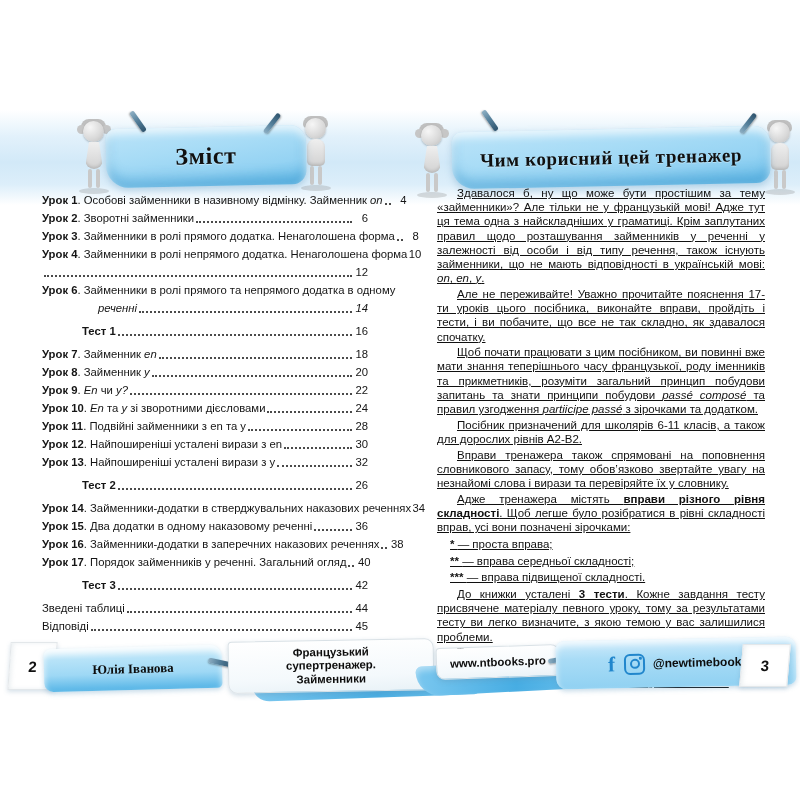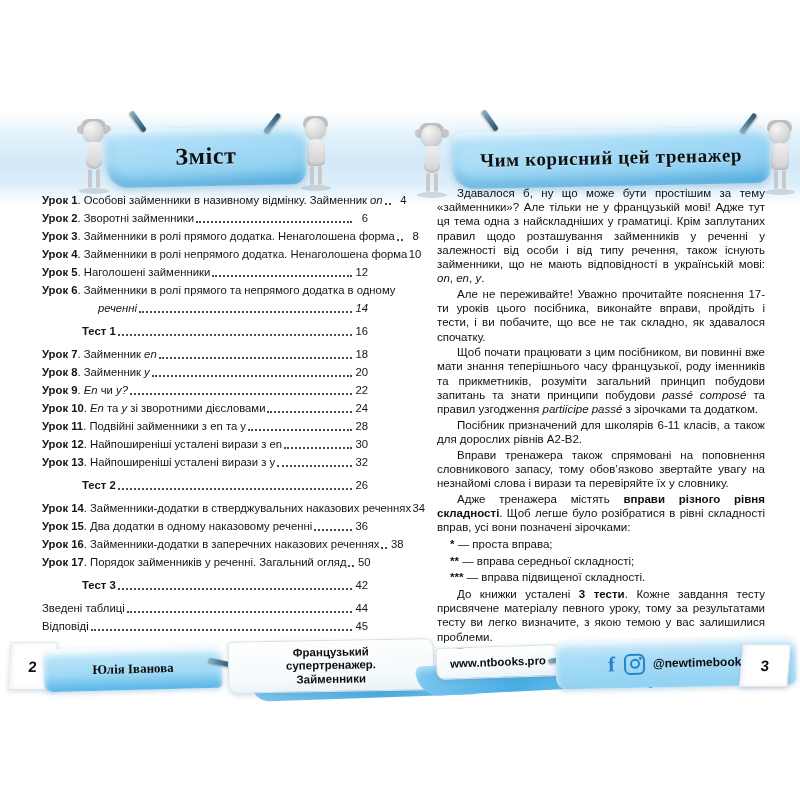--- a/index.html
+++ b/index.html
@@ -66,21 +66,21 @@
   .toc-fill{flex:1 1 auto;}
   .toc-page{flex:0 0 auto;text-align:right;min-width:14px;}
   .b{font-weight:700;}
   .i{font-style:italic;}
 
   
   .body-text{
     left:437px;top:186px;width:328px;
     font-size:11.5px;line-height:14.2px;text-align:justify;color:#101010;
   }
-  .body-text p{margin:0 0 1.5px 0;text-indent:20px;}
+  .body-text p{margin:0 0 1.5px 0;text-indent:20px;text-decoration:underline;}
   .body-text p.star{margin:2.5px 0;text-indent:0;padding-left:13px;text-align:left;}
 
   
   .page-num-panel{
     background:#ffffff;border:1px solid #e3e7ea;
     box-shadow:0 2px 4px rgba(100,140,170,.25), inset 2px 0 4px rgba(150,170,185,.18);
     display:flex;align-items:center;justify-content:center;
     font-weight:700;font-size:15px;color:#111;
   }
   .footer-ribbon-blue{
@@ -184,21 +184,20 @@
       <span class="toc-label"><span class="b">Урок 3</span><span>. Займенники в ролі прямого додатка. Ненаголошена форма</span></span>
       <span class="toc-dots"></span>
       <span class="toc-page">8</span>
     </div>
     <div class="toc-row">
       <span class="toc-label"><span class="b">Урок 4</span><span>. Займенники в ролі непрямого додатка. Ненаголошена форма</span></span>
       <span class="toc-fill"></span>
       <span class="toc-page">10</span>
     </div>
     <div class="toc-row">
-      <span class="toc-label"><span class="b">Урок 5</span><span>. Наголошені займенники</span></span>
       <span class="toc-dots"></span>
       <span class="toc-page">12</span>
     </div>
     <div class="toc-row">
       <span class="toc-label"><span class="b">Урок 6</span><span>. Займенники в ролі прямого та непрямого додатка в одному</span></span>
     </div>
     <div class="toc-row" style="padding-left: 56px; font-style: italic;">
       <span class="toc-label"><span>реченні</span></span>
       <span class="toc-dots"></span>
       <span class="toc-page">14</span>
@@ -259,21 +258,21 @@
       <span class="toc-page">36</span>
     </div>
     <div class="toc-row">
       <span class="toc-label"><span class="b">Урок 16</span><span>. Займенники-додатки в заперечних наказових реченнях</span></span>
       <span class="toc-dots"></span>
       <span class="toc-page">38</span>
     </div>
     <div class="toc-row">
       <span class="toc-label"><span class="b">Урок 17</span><span>. Порядок займенників у реченні. Загальний огляд</span></span>
       <span class="toc-dots"></span>
-      <span class="toc-page">50</span>
+      <span class="toc-page">40</span>
     </div>
     <div class="toc-row gap" style="padding-left: 40px;">
       <span class="toc-label"><span class="b">Тест 3</span></span>
       <span class="toc-dots"></span>
       <span class="toc-page">42</span>
     </div>
     <div class="toc-row">
       <span class="toc-label"><span>Зведені таблиці</span></span>
       <span class="toc-dots"></span>
       <span class="toc-page">44</span>

